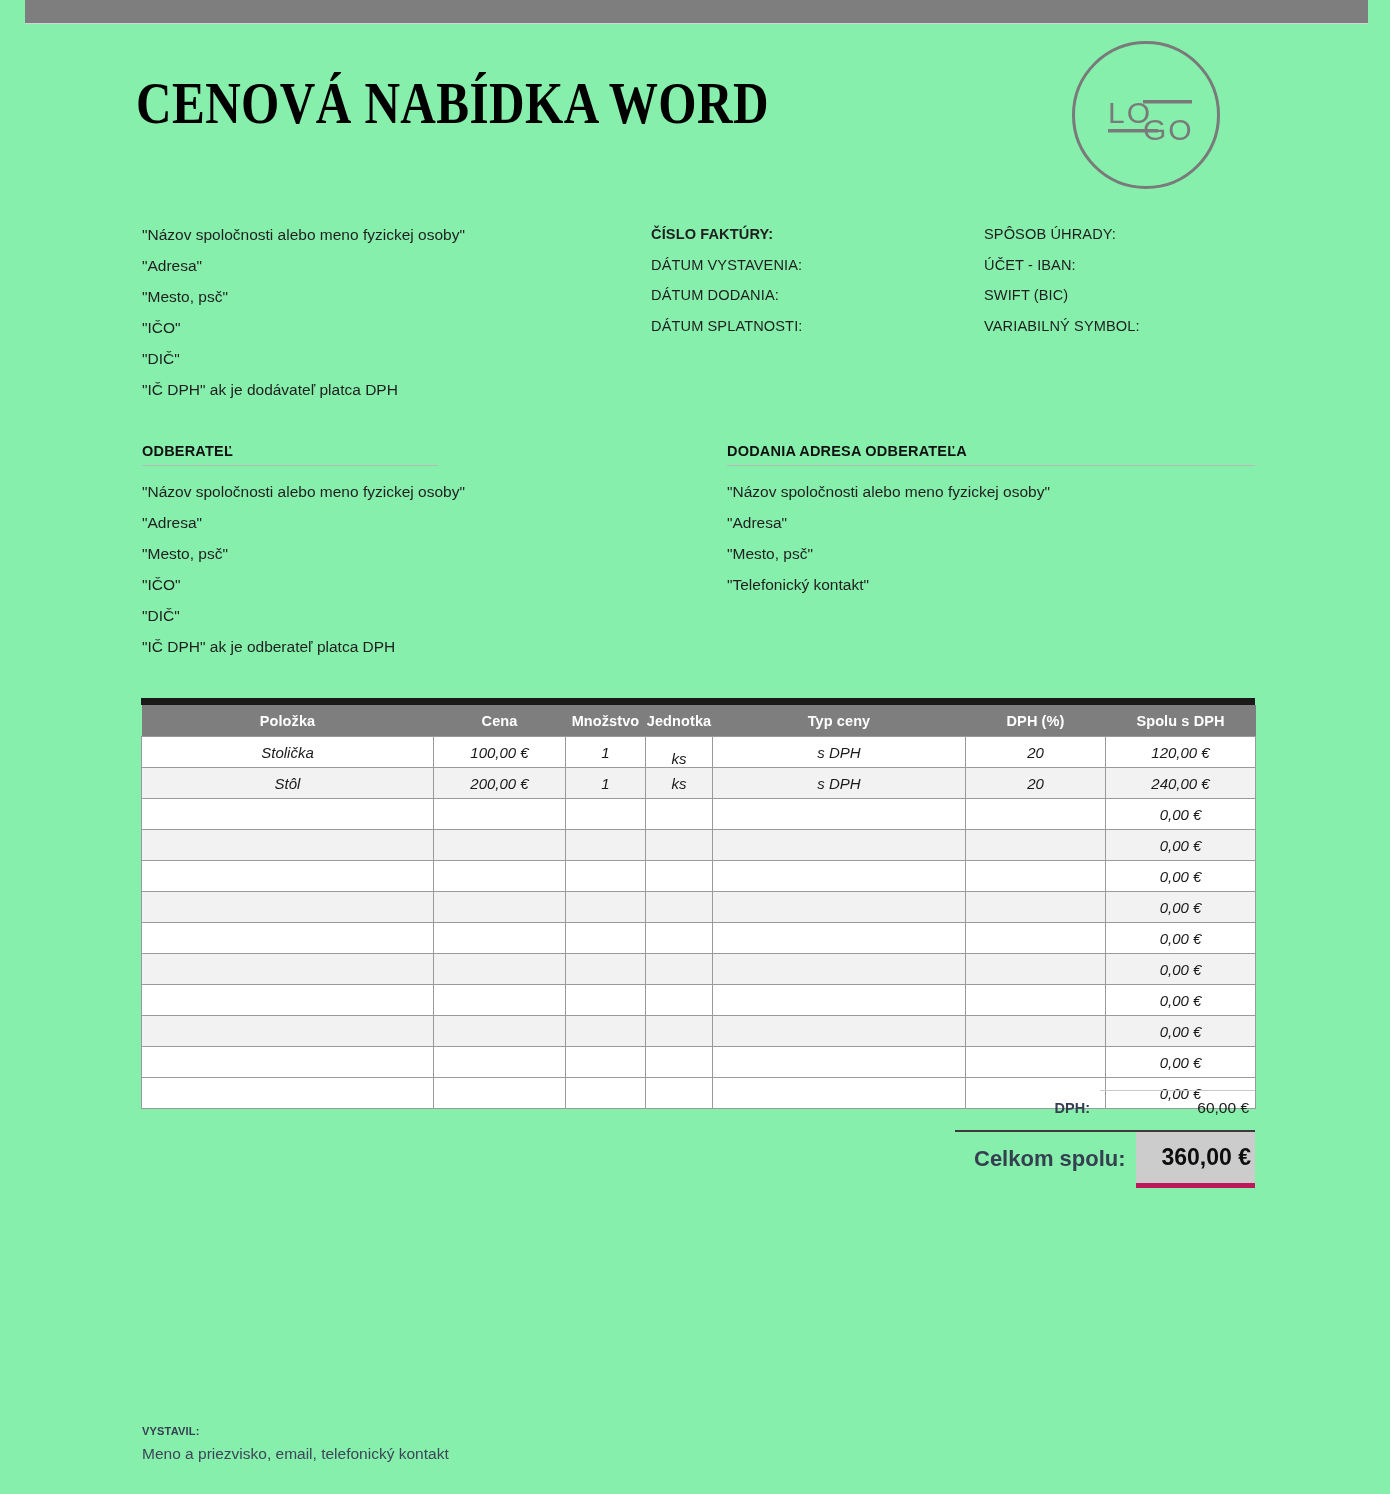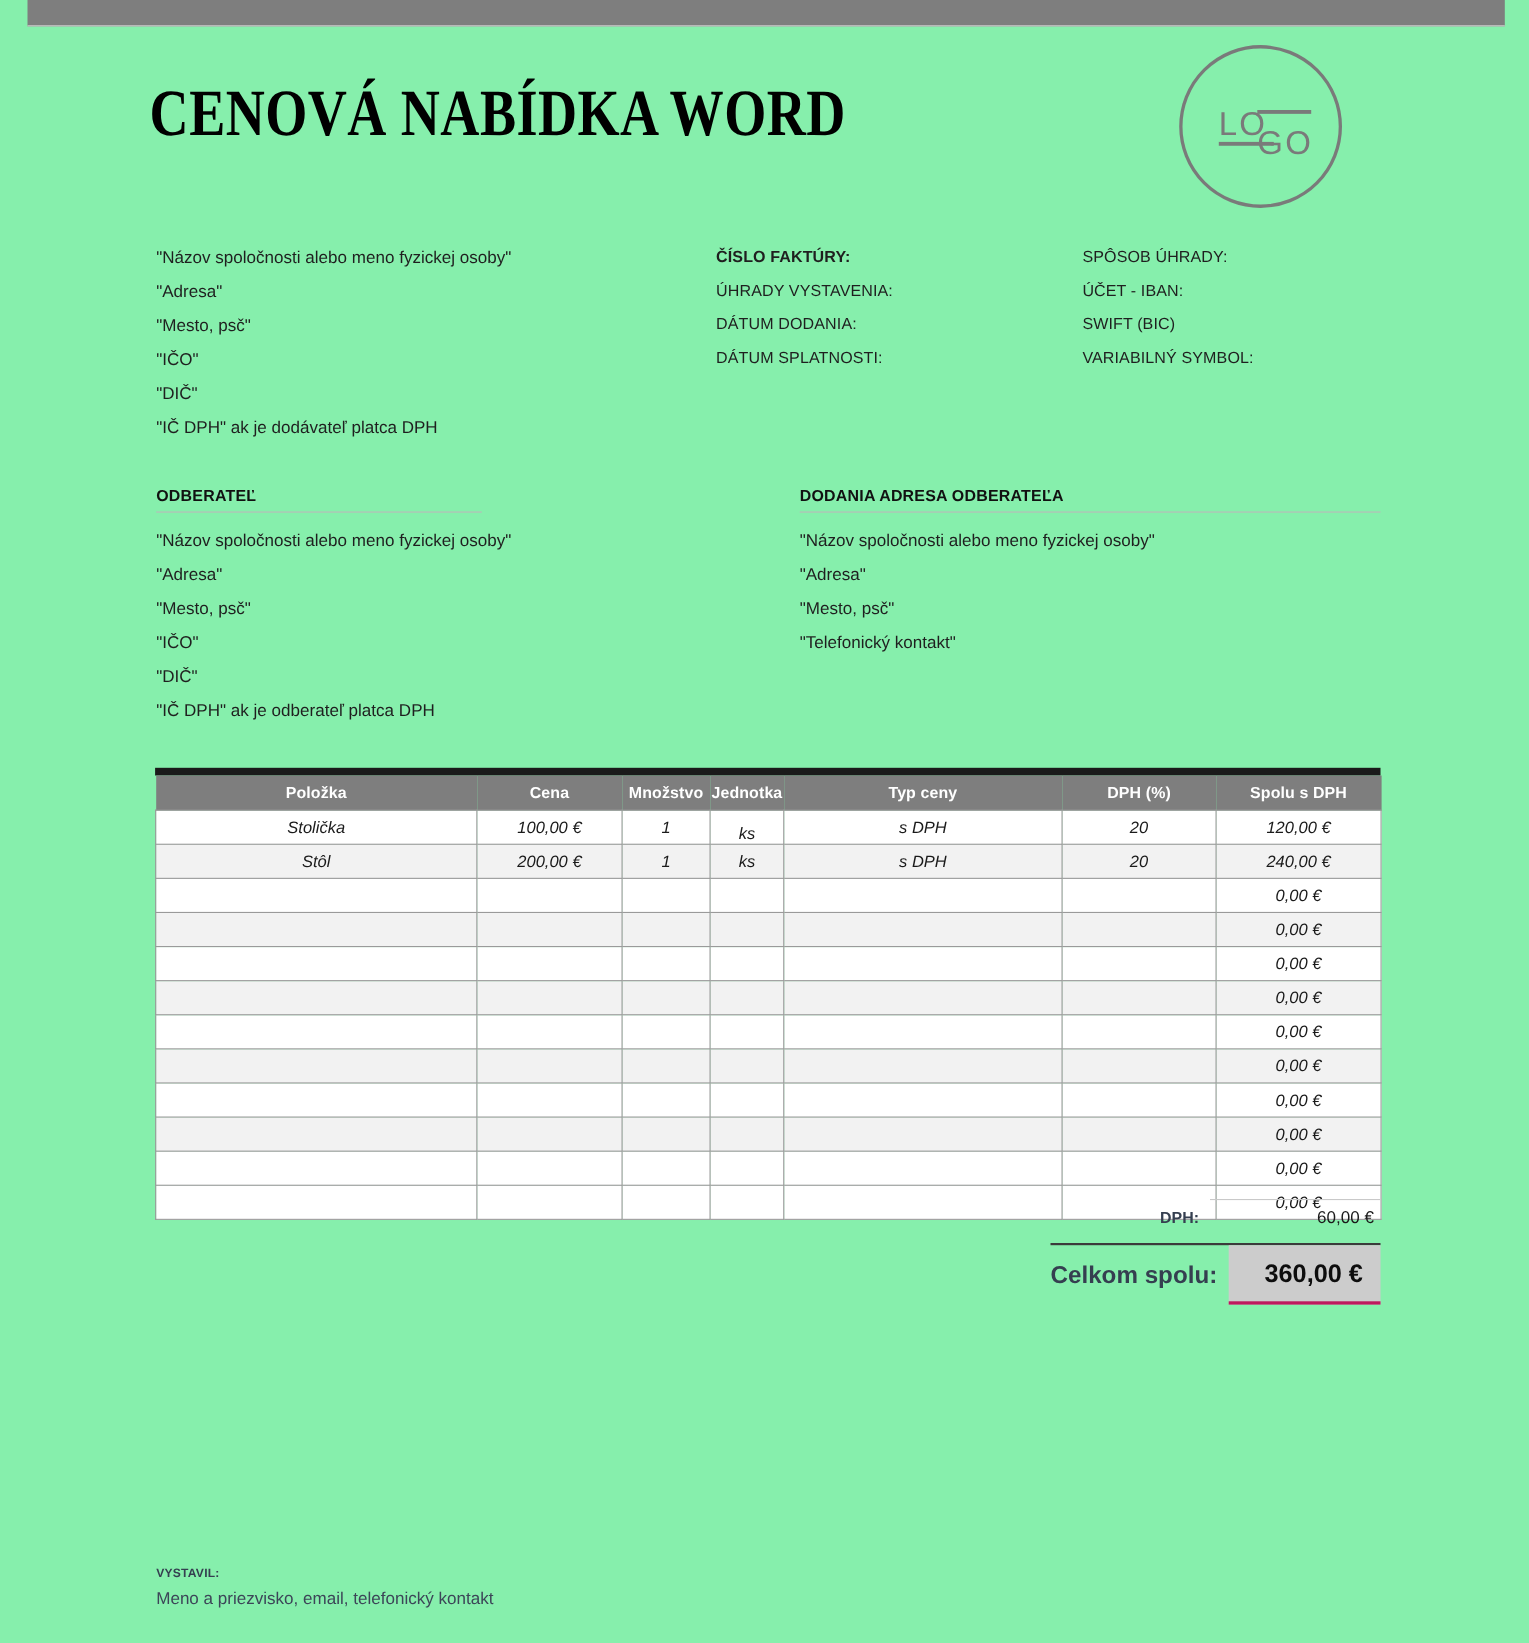--- a/index.html
+++ b/index.html
@@ -186,40 +186,41 @@
   .rule-dark {
     height: 2px;
     background: #3b3b3b;
     margin-top: 5px;
   }
   .grand-row {
     display: flex;
     align-items: stretch;
     justify-content: flex-end;
     margin-top: 0px;
+    margin-left: 19px;
   }
   .grand-label {
     font-size: 22px;
     font-weight: bold;
     color: #353f50;
     text-align: right;
     padding-right: 10px;
     line-height: 54px;
     white-space: nowrap;
     flex: 1;
   }
   .grand-value {
     width: 155px;
     background: #cccccc;
-    border-bottom: 3px solid #be185d;
+    border-bottom: 5px solid #be185d;
     font-size: 23px;
     font-weight: bold;
     color: #0d0d0d;
     text-align: right;
-    padding-right: 16px;
+    padding-right: 4px;
     line-height: 51px;
     box-sizing: border-box;
   }
 
   
   .footer {
     position: absolute;
     left: 142px;
     top: 1420px;
   }
@@ -259,21 +260,21 @@
     <div class="info-line">"Názov spoločnosti alebo meno fyzickej osoby"</div>
     <div class="info-line">"Adresa"</div>
     <div class="info-line">"Mesto, psč"</div>
     <div class="info-line">"IČO"</div>
     <div class="info-line">"DIČ"</div>
     <div class="info-line">"IČ DPH" ak je dodávateľ platca DPH</div>
   </div>
 
   <div class="col-invoice">
     <div class="label-line bold">ČÍSLO FAKTÚRY:</div>
-    <div class="label-line">ÚHRADY VYSTAVENIA:</div>
+    <div class="label-line">DÁTUM VYSTAVENIA:</div>
     <div class="label-line">DÁTUM DODANIA:</div>
     <div class="label-line">DÁTUM SPLATNOSTI:</div>
   </div>
 
   <div class="col-payment">
     <div class="label-line">SPÔSOB ÚHRADY:</div>
     <div class="label-line">ÚČET - IBAN:</div>
     <div class="label-line">SWIFT (BIC)</div>
     <div class="label-line">VARIABILNÝ SYMBOL:</div>
   </div>

